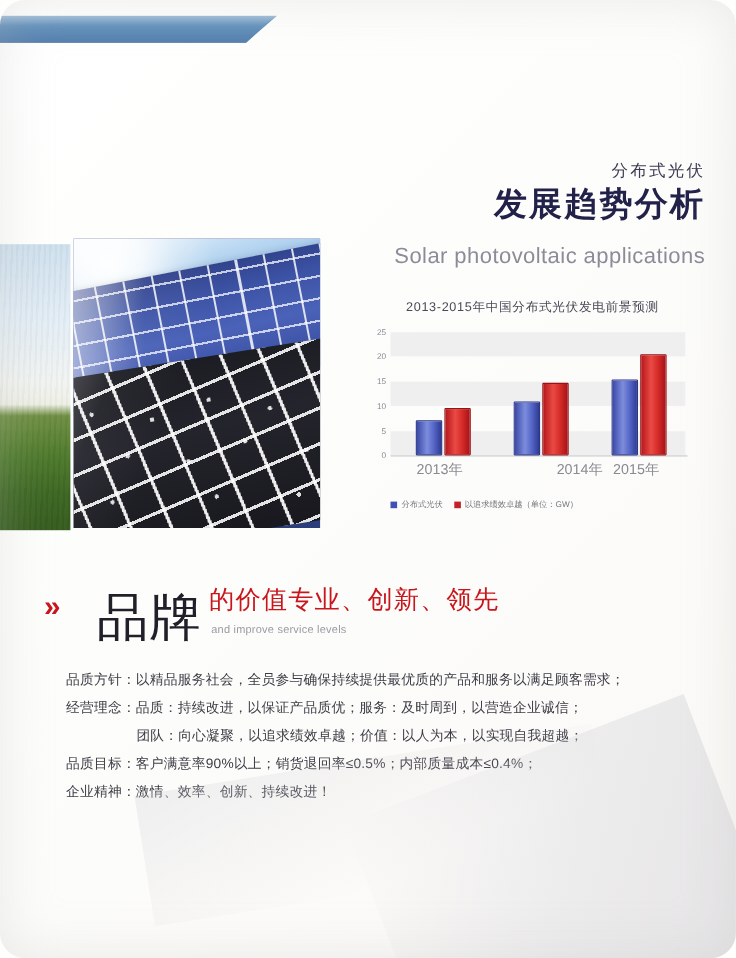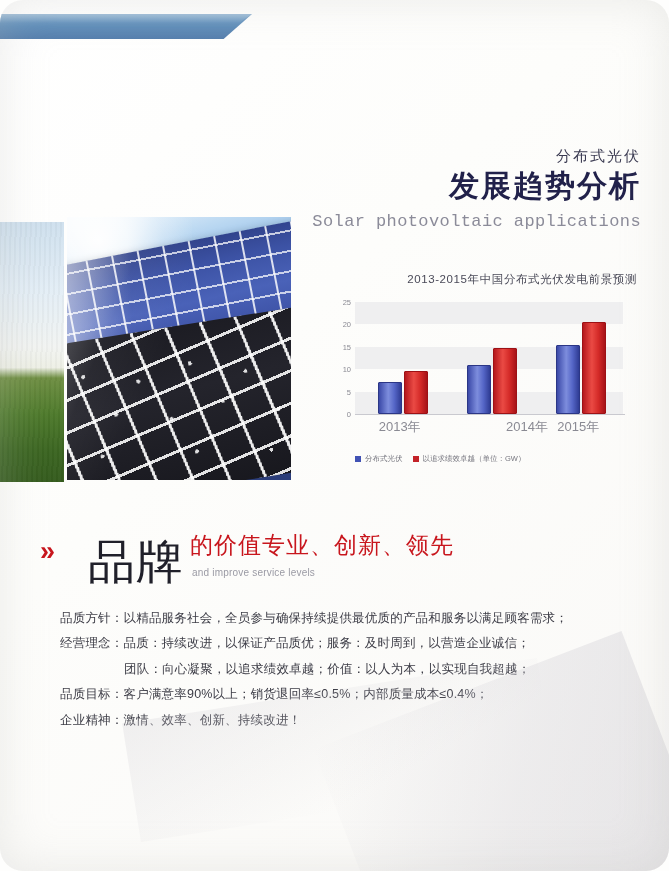--- a/index.html
+++ b/index.html
@@ -82,25 +82,25 @@
     opacity:.85;}
   .photo-glow{position:absolute;left:0;top:0;width:100%;height:100%;
     background:linear-gradient(112deg,rgba(255,255,255,.40) 0%,rgba(255,255,255,.05) 26%,rgba(255,255,255,0) 46%);
     pointer-events:none;}
 
   
   .head-block{position:absolute;right:28px;top:148px;text-align:right;}
   .head-sub-cn{font-size:15px;color:#3b3b52;letter-spacing:2px;line-height:1.1;}
   .head-main-cn{font-size:30px;font-weight:bold;color:#21214a;letter-spacing:2px;
     line-height:1.25;margin-top:2px;}
-  .head-en{font-size:17px;color:#8b8b99;letter-spacing:.4px;margin-top:8px;font-family:Liberation Mono, monospace;}
+  .head-en{font-size:20px;color:#8b8b99;letter-spacing:.4px;margin-top:18px;}
 
   
   .chart-wrap{position:absolute;left:325px;top:268px;width:312px;height:212px;}
-  .chart-title{font-size:11.5px;color:#4a4a58;text-align:right;
+  .chart-title{font-size:11.5px;color:#4a4a58;text-align:center;
     letter-spacing:.6px;margin:4px 0 0 6px;}
   .plot{position:absolute;left:32px;top:34px;width:268px;height:112px;}
   .bands{position:absolute;inset:0;}
   .band{position:absolute;left:0;width:100%;background:#efeff0;}
   .axis-y{position:absolute;left:0;top:34px;width:30px;height:112px;}
   .ytick{position:absolute;right:4px;font-size:7.5px;color:#8a8a93;
     transform:translateY(-50%);white-space:nowrap;}
   .baseline{position:absolute;left:30px;top:146px;width:270px;height:1px;background:#c9c9cf;}
   .bar{position:absolute;bottom:0;border-radius:1px;}
   .bar.blue{background:linear-gradient(90deg,#3b49a8 0%,#7d8ddd 42%,#5566c7 70%,#2f3c94 100%);

